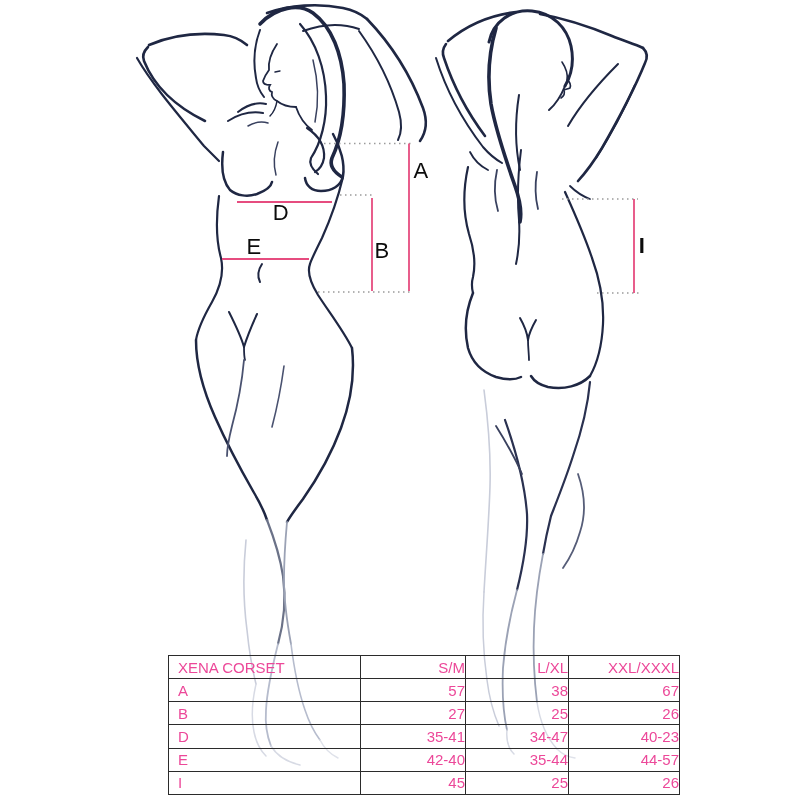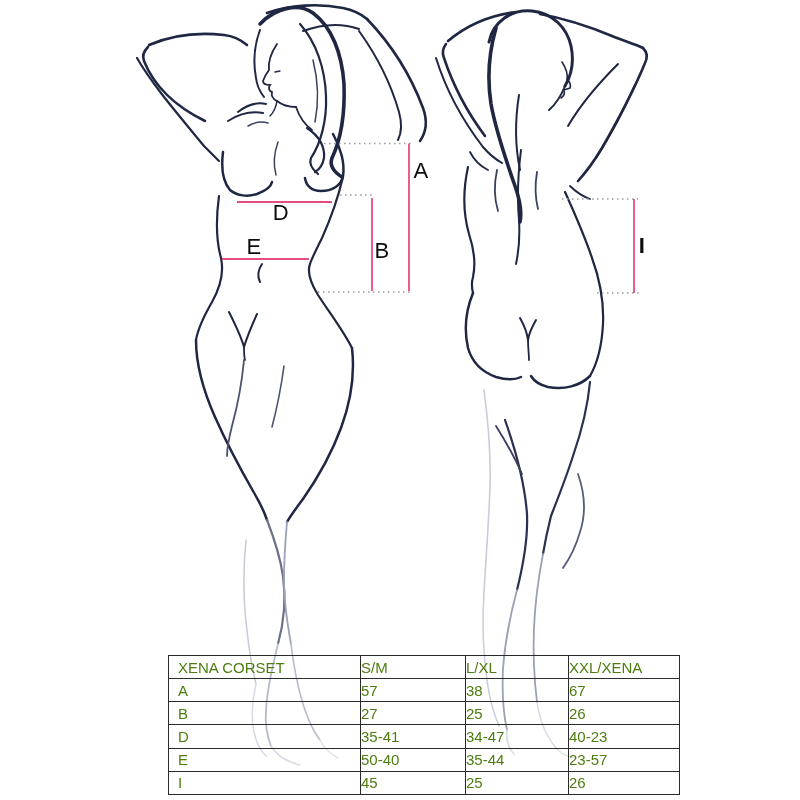--- a/index.html
+++ b/index.html
@@ -27,27 +27,27 @@
     user-select: none;
   }
   #size-table {
     position: absolute;
     left: 168px; top: 655px;
     width: 511px; height: 140px;
     border-collapse: collapse;
     table-layout: fixed;
     background: transparent;
     font-size: 15px;
-    color: #4d7c0f;
+    color: #ec4899;
   }
   #size-table th, #size-table td {
     border: 1.5px solid #2b2b2b;
     padding: 0;
     font-weight: 400;
-    text-align: left;
+    text-align: right;
     vertical-align: middle;
     line-height: 1;
   }
   #size-table .row-label {
     text-align: left;
     padding-left: 9px;
   }
   #size-table tr { height: 23px; }
 </style>
 </head>
@@ -186,21 +186,21 @@
       <col style="width:192px">
         <col style="width:105px">
         <col style="width:103px">
         <col style="width:111px">
     </colgroup>
     <tbody>
       <tr>
         <th class="row-label">XENA CORSET</th>
         <th>S/M</th>
         <th>L/XL</th>
-        <th>XXL/XENA</th>
+        <th>XXL/XXXL</th>
       </tr>
       <tr>
         <td class="row-label">A</td>
         <td>57</td>
         <td>38</td>
         <td>67</td>
       </tr>
       <tr>
         <td class="row-label">B</td>
         <td>27</td>
@@ -208,23 +208,23 @@
         <td>26</td>
       </tr>
       <tr>
         <td class="row-label">D</td>
         <td>35-41</td>
         <td>34-47</td>
         <td>40-23</td>
       </tr>
       <tr>
         <td class="row-label">E</td>
-        <td>50-40</td>
+        <td>42-40</td>
         <td>35-44</td>
-        <td>23-57</td>
+        <td>44-57</td>
       </tr>
       <tr>
         <td class="row-label">I</td>
         <td>45</td>
         <td>25</td>
         <td>26</td>
       </tr>
     </tbody>
   </table>
 </div>

